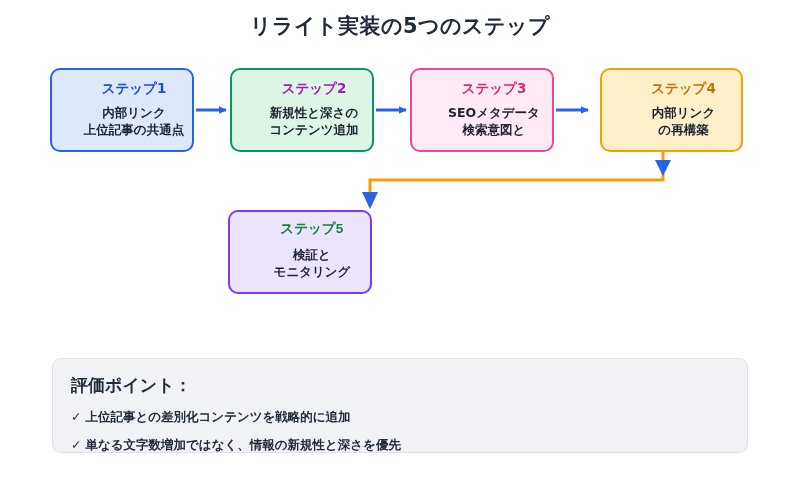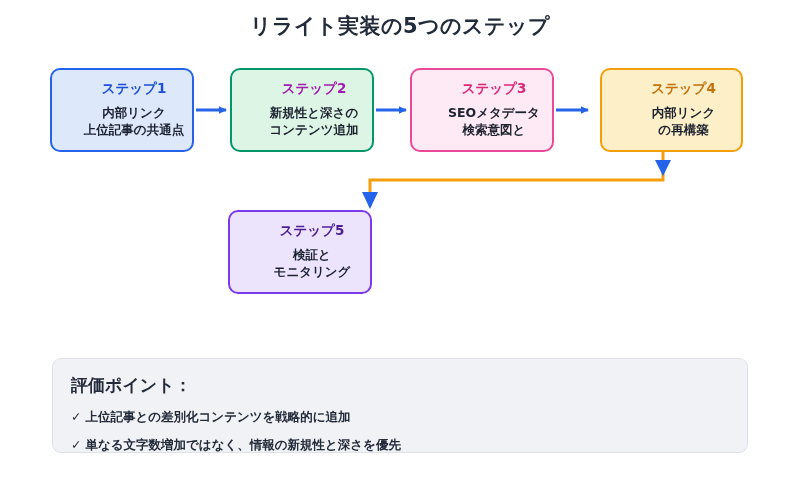--- a/index.html
+++ b/index.html
@@ -74,21 +74,21 @@
   #step3 { left: 410px; top: 68px; width: 144px; height: 84px;
            background: #fdeaf4; border-color: #ec4899; }
   #step3 .step-label { color: #db2777; }
 
   #step4 { left: 600px; top: 68px; width: 143px; height: 84px;
            background: #fdf0c8; border-color: #f59e0b; }
   #step4 .step-label { color: #c2710c; }
 
   #step5 { left: 228px; top: 210px; width: 144px; height: 84px;
            background: #ece4fd; border-color: #7c3aed; }
-  #step5 .step-label { color: #4c1d95; }
+  #step5 .step-label { color: #15803d; font-family: Liberation Mono, monospace; }
 
   
   .connectors {
     position: absolute;
     left: 0; top: 0;
     width: 800px; height: 500px;
     pointer-events: none;
   }
 
   

